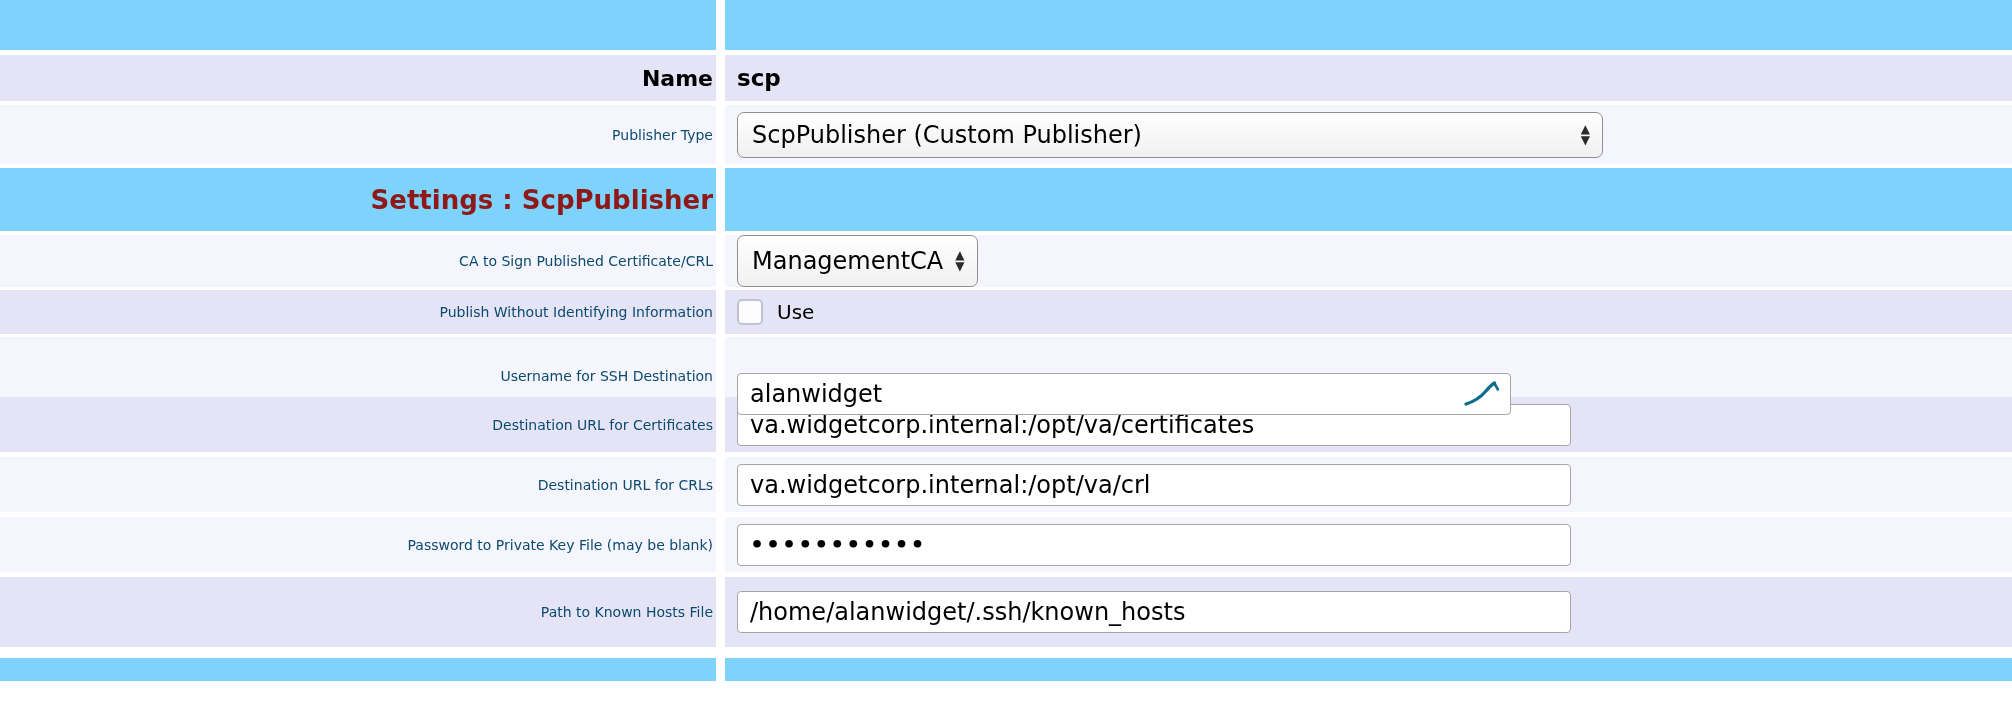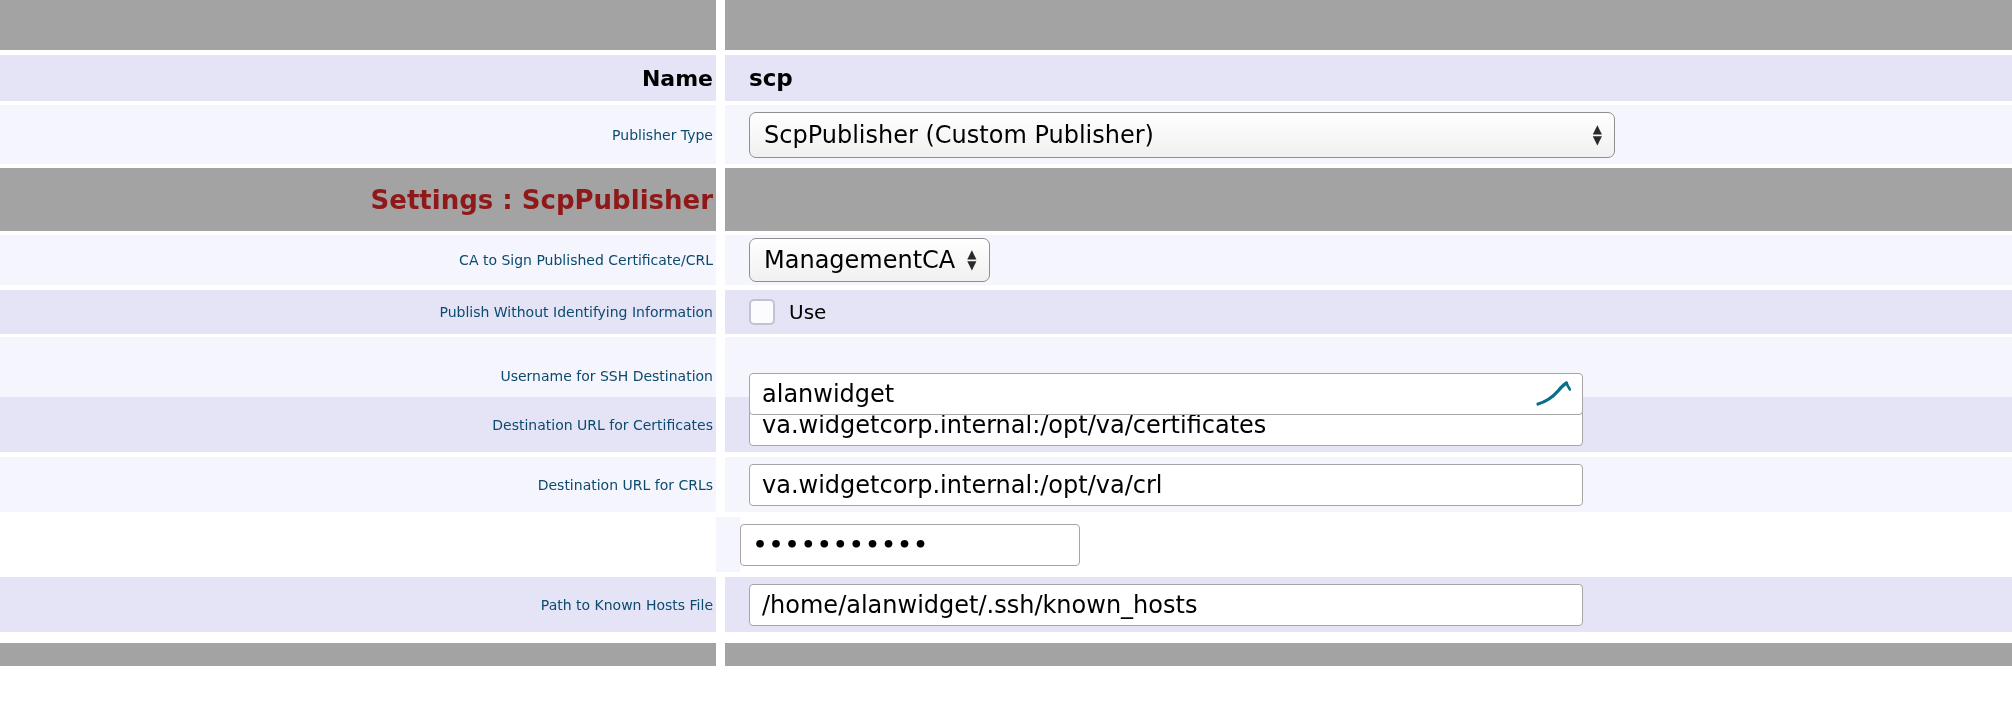--- a/index.html
+++ b/index.html
@@ -15,41 +15,41 @@
   .row {
     display: grid;
     grid-template-columns: 716px 9px 1287px;
   }
   .row .left, .row .right { display: flex; align-items: center; }
   .row .left {
     justify-content: flex-end;
     padding-right: 3px;
     text-align: right;
   }
-  .row .right { padding-left: 24px; }
+  .row .right { padding-left: 12px; }
   .row .gap { background: #ffffff; }
 
   
-  .band .left, .band .right { background: #a3a3a3; }
+  .band .left, .band .right { background: #7dd3fc; }
   .dark .left, .dark .right { background: #e4e4f6; }
   .light .left, .light .right { background: #f5f5fd; }
 
   
   .band-top      { height: 50px; margin-bottom: 5px; }
   .row-name      { height: 46px; margin-bottom: 4px; }
   .row-publisher { height: 59px; margin-bottom: 4px; }
   .band-settings { height: 63px; margin-bottom: 4px; }
   .row-ca        { height: 50px; margin-bottom: 5px; }
   .row-anon      { height: 44px; margin-bottom: 3px; }
   .row-username  { height: 55px; margin-bottom: 5px; }
   .row-certurl   { height: 55px; margin-bottom: 5px; }
   .row-crlurl    { height: 55px; margin-bottom: 5px; }
   .row-privkey   { height: 55px; margin-bottom: 5px; }
   .row-password  { height: 55px; margin-bottom: 5px; }
-  .row-knownhosts{ height: 55px; margin-bottom: 11px; }
+  .row-knownhosts{ height: 70px; margin-bottom: 11px; }
   .band-bottom   { height: 23px; }
 
   .label { font-size: 14px; color: #0c4a6e; }
   .label-bold { font-weight: bold; font-size: 22px; }
   .value-bold { font-weight: bold; font-size: 23px; }
 
   .settings-heading {
     font-weight: bold;
     font-size: 26px;
     color: #8f1919;
@@ -63,21 +63,21 @@
     border-radius: 4px;
     background: #ffffff;
     font-family: "DejaVu Sans", "Liberation Sans", sans-serif;
     font-size: 24px;
     color: #000;
     padding: 0 12px;
     outline: none;
   }
   .password-input { letter-spacing: 2px; font-size: 22px; font-weight: bold; }
 
-  .input-wrap { position: relative; width: 834px; margin-top: 36px; }
+  .input-wrap { position: relative; width: 774px; margin-top: 36px; }
   .input-wrap .text-input { width: 100%; }
   .field-icon {
     position: absolute;
     right: 12px;
     top: 50%;
     transform: translateY(-50%);
     width: 36px;
     height: 26px;
     pointer-events: auto;
   }
@@ -89,21 +89,21 @@
     justify-content: space-between;
     height: 46px;
     border: 1px solid #8f8f8f;
     border-radius: 7px;
     background: linear-gradient(#ffffff, #f0f0f0);
     padding: 0 12px 0 14px;
     cursor: default;
     gap: 31px;
   }
   .select-wide { width: 866px; }
-  .select-narrow { display: inline-flex; gap: 12px; height: 44px; }
+  .select-narrow { display: inline-flex; gap: 12px; height: 52px; }
   .select-text { font-size: 24px; color: #000; white-space: nowrap; }
   .select-arrows {
     display: flex;
     flex-direction: column;
     align-items: center;
     justify-content: center;
     color: #2a2a2a;
   }
   .select-arrows span { font-size: 12px; line-height: 11px; }
 
@@ -222,20 +222,23 @@
       <span class="label">Destination URL for CRLs</span>
     </div>
     <div class="gap"></div>
     <div class="right">
       <input class="text-input" type="text" value="va.widgetcorp.internal:/opt/va/crl" style="">
     </div>
   </div>
 
 
   <div class="row light row-password">
+    <div class="left">
+      <span class="label">Password to Private Key File (may be blank)</span>
+    </div>
     <div class="gap"></div>
     <div class="right">
       <input class="text-input password-input" type="text" value="•••••••••••" style="">
     </div>
   </div>
 
   <div class="row dark row-knownhosts">
     <div class="left">
       <span class="label">Path to Known Hosts File</span>
     </div>

